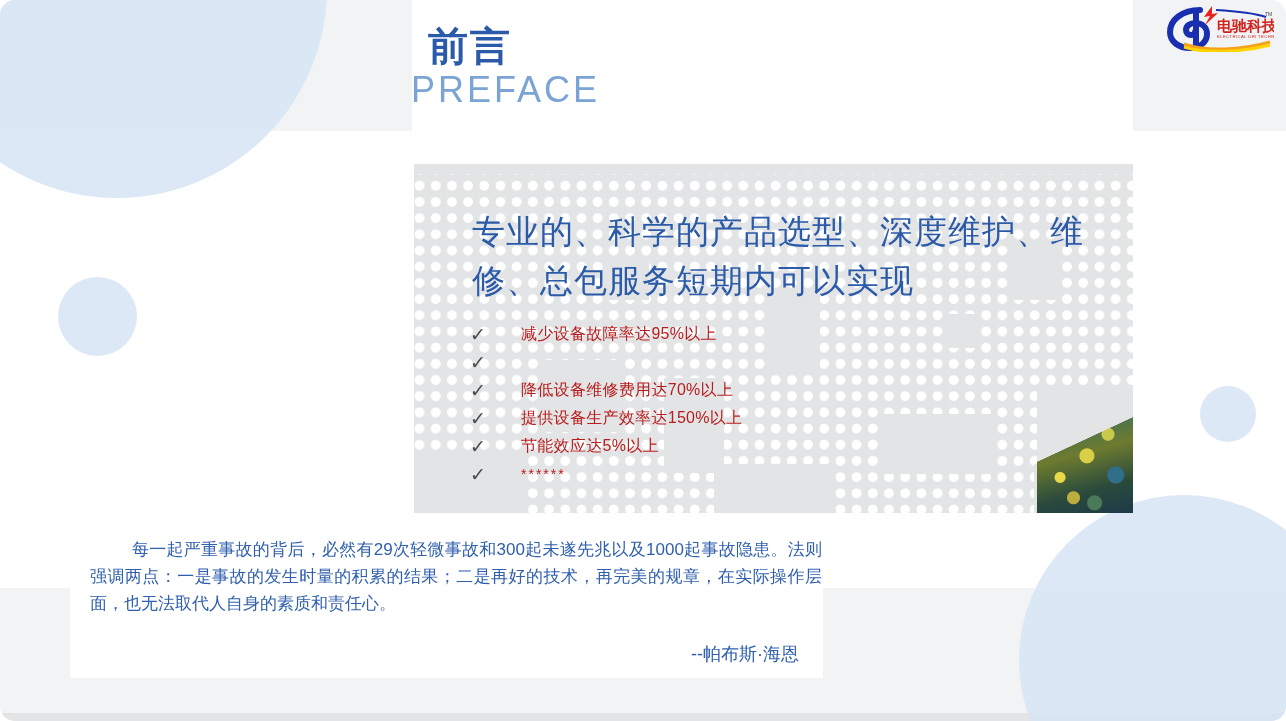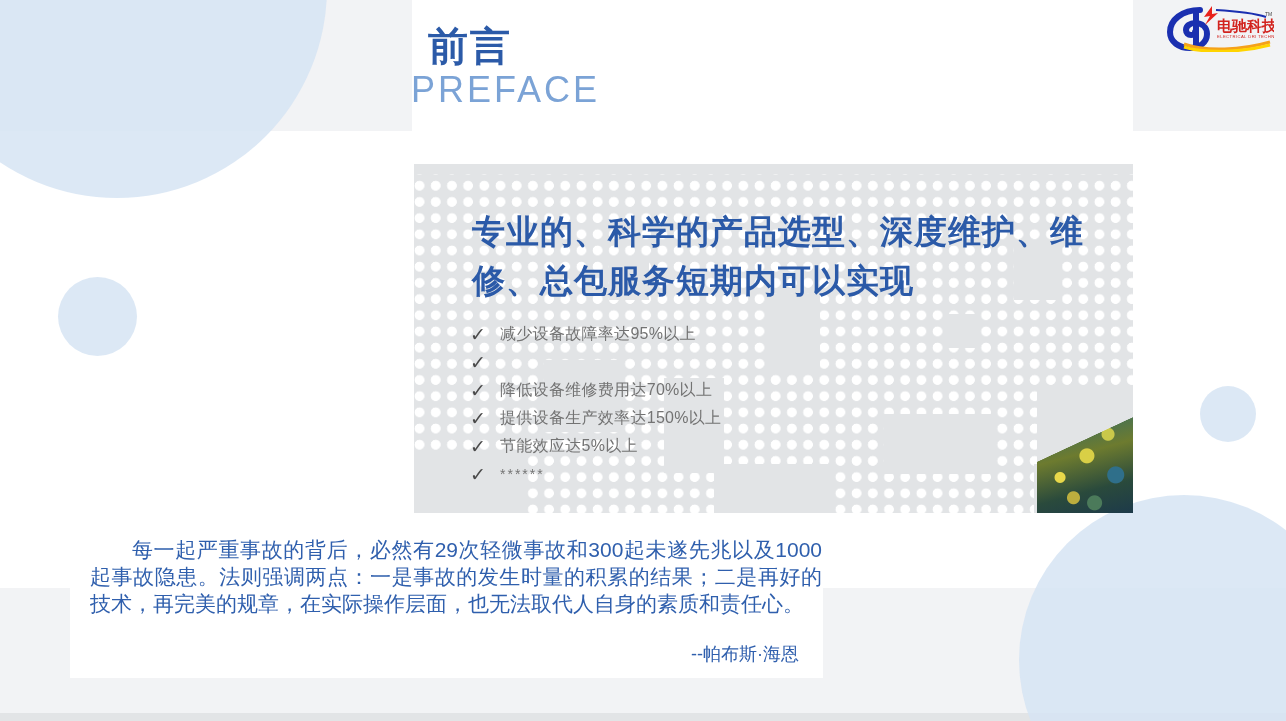--- a/index.html
+++ b/index.html
@@ -5,21 +5,21 @@
   html,body{margin:0;padding:0;}
   body{
     width:1286px;height:721px;
     background:#ffffff;
     font-family:"Liberation Sans","DejaVu Sans",sans-serif;
     overflow:hidden;
     position:relative;
   }
 
   
-  #slide{position:absolute;inset:0;background:#ffffff;overflow:hidden;}
+  #slide{position:absolute;inset:0;background:#ffffff;overflow:hidden;border-radius:15px;}
 
   .band-top-left{
     position:absolute;left:0;top:0;width:412px;height:131px;
     background:#f2f3f5;
   }
   .band-bottom{
     position:absolute;left:0;top:588px;width:1286px;height:133px;
     background:#f2f3f5;
   }
   .band-bottom-strip{
@@ -93,47 +93,47 @@
       radial-gradient(circle at 52% 55%, #d9cf46 0 7px, rgba(217,207,70,0) 8px),
       radial-gradient(circle at 74% 38%, #c9c84a 0 6px, rgba(201,200,74,0) 7px),
       radial-gradient(circle at 38% 88%, #bcae3e 0 6px, rgba(188,174,62,0) 7px),
       radial-gradient(circle at 82% 70%, #2f6f8a 0 8px, rgba(47,111,138,0) 9px),
       radial-gradient(circle at 60% 92%, #4b7a5a 0 7px, rgba(75,122,90,0) 8px),
       linear-gradient(165deg,#2f6ea8 0%,#3b6f5e 28%,#6d7b2f 52%,#2a4a3c 78%,#1d3a4a 100%);
   }
 
   .headline{
     position:absolute;left:472px;top:207px;width:672px;
-    font-size:33px;font-weight:bold;color:#2b5aa8;
+    font-size:33px;font-weight:normal;color:#2b5aa8;
     line-height:49px;letter-spacing:1px;
   }
 
   .bullets{
     position:absolute;left:470px;top:320px;width:560px;
   }
   .bullet-row{
     display:flex;align-items:center;height:28px;
   }
   .check{
     width:30px;flex:0 0 30px;color:#4a4a4a;font-size:19px;
     line-height:1;text-align:left;
   }
   .bullet-text{
-    font-size:16px;color:#737373;letter-spacing:.3px;
+    font-size:16px;color:#b91c1c;letter-spacing:.3px;margin-left:21px;
   }
   .bullet-row.stars .bullet-text{font-size:14px;letter-spacing:2px;}
 
   
   .quote-card{
     position:absolute;left:70px;top:524px;width:753px;height:154px;
     background:#ffffff;
   }
   .quote-body{
     position:absolute;left:20px;top:12px;width:732px;
-    font-size:21px;color:#2f5fad;line-height:27px;text-align:justify;
+    font-size:17px;color:#2f5fad;line-height:27px;text-align:justify;
     text-indent:42px;
   }
   .quote-author{
     position:absolute;right:24px;top:118px;
     font-size:18px;color:#2f5fad;
   }
 </style>
 </head>
 <body>
 

